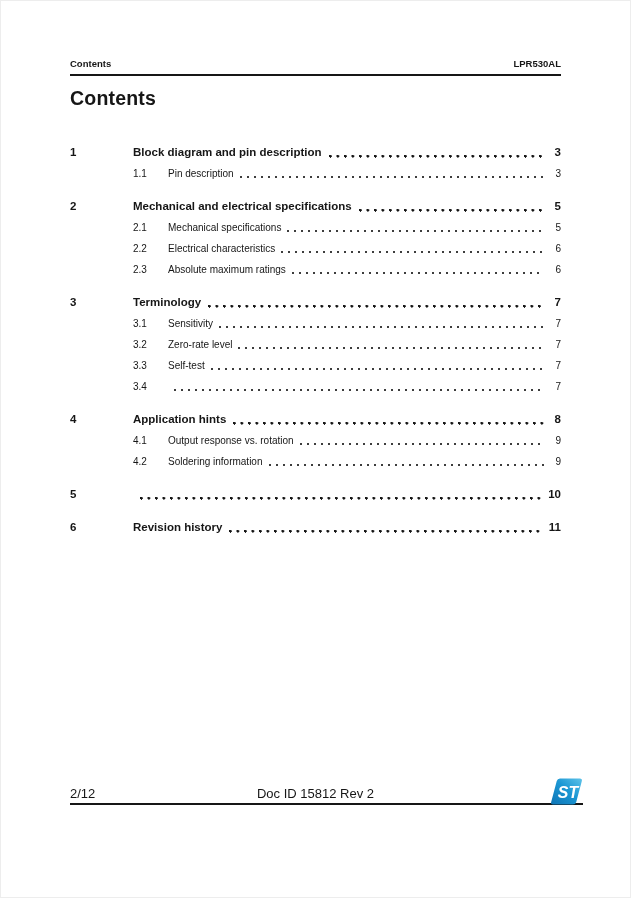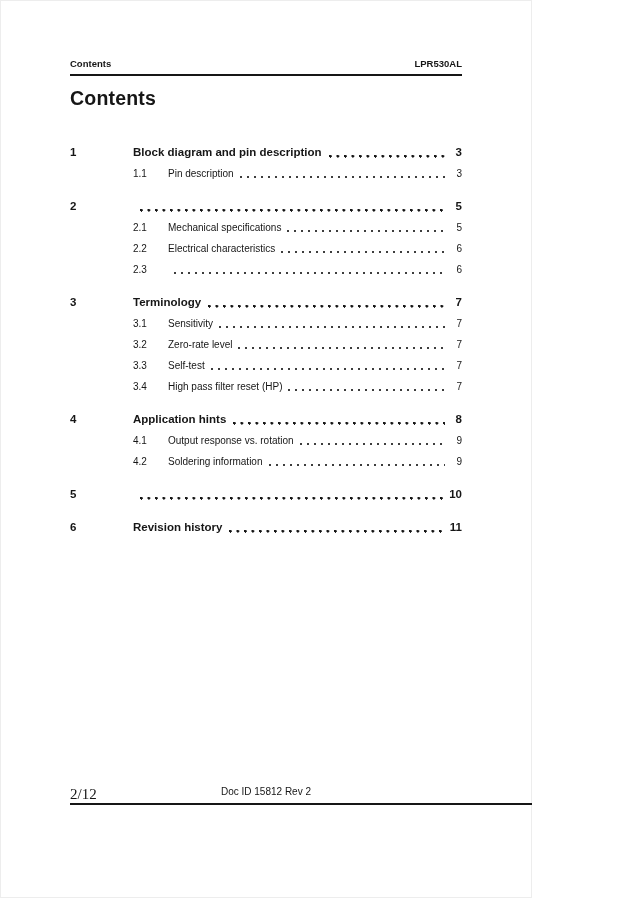--- a/index.html
+++ b/index.html
@@ -1,18 +1,18 @@
 <!DOCTYPE html>
 <html><head>
 <meta charset="utf-8">
 <style>
   html,body{margin:0;padding:0;background:#ffffff;}
   .page{
     position:relative;
-    width:532px;height:898px;
+    width:631px;height:898px;
     background:#ffffff;
     box-shadow:inset 0 0 0 1px #ededed;
     font-family:"Liberation Sans", sans-serif;
     color:#161616;
     overflow:hidden;
   }
   
   .running-header{
     position:absolute;left:70px;right:70px;top:58px;
     display:flex;justify-content:space-between;
@@ -51,25 +51,25 @@
     background-position:0 calc(100% - 5px);
   }
   .toc-row.lvl2 .dots{
     margin-left:6px;
     background-image:radial-gradient(circle at 1.1px 1.1px,#3d3d3d 1.05px,rgba(0,0,0,0) 1.25px);
     background-size:7px 3px;
   }
   .pg{min-width:14px;text-align:right;}
   
   .footer-pageno{
-    position:absolute;left:70px;top:786px;font-size:15px;font-family:Liberation Serif, serif;
+    position:absolute;left:70px;top:786px;font-size:13px;
   }
   .footer-docid{
     position:absolute;left:0;right:0;top:786px;
-    text-align:center;font-size:10px;
+    text-align:center;font-size:13px;
   }
   .footer-rule{
     position:absolute;left:70px;top:803px;width:513px;height:2px;background:#161616;
   }
   .st-logo{
     position:absolute;left:550px;top:778px;width:33px;height:27px;
   }
 </style>
 </head>
 <body>
@@ -92,37 +92,39 @@
         <span class="pg">3</span>
       </div>
       <div class="toc-row lvl2">
         <span class="num">1.1</span>
         <span class="ttl">Pin description</span>
         <span class="dots"></span>
         <span class="pg">3</span>
       </div>
       <div class="toc-row lvl1">
         <span class="num">2</span>
+        <span class="ttl">Mechanical and electrical specifications</span>
         <span class="dots"></span>
         <span class="pg">5</span>
       </div>
       <div class="toc-row lvl2">
         <span class="num">2.1</span>
         <span class="ttl">Mechanical specifications</span>
         <span class="dots"></span>
         <span class="pg">5</span>
       </div>
       <div class="toc-row lvl2">
         <span class="num">2.2</span>
         <span class="ttl">Electrical characteristics</span>
         <span class="dots"></span>
         <span class="pg">6</span>
       </div>
       <div class="toc-row lvl2">
         <span class="num">2.3</span>
+        <span class="ttl">Absolute maximum ratings</span>
         <span class="dots"></span>
         <span class="pg">6</span>
       </div>
       <div class="toc-row lvl1">
         <span class="num">3</span>
         <span class="ttl">Terminology</span>
         <span class="dots"></span>
         <span class="pg">7</span>
       </div>
       <div class="toc-row lvl2">
@@ -138,21 +140,20 @@
         <span class="pg">7</span>
       </div>
       <div class="toc-row lvl2">
         <span class="num">3.3</span>
         <span class="ttl">Self-test</span>
         <span class="dots"></span>
         <span class="pg">7</span>
       </div>
       <div class="toc-row lvl2">
         <span class="num">3.4</span>
-        <span class="ttl">High pass filter reset (HP)</span>
         <span class="dots"></span>
         <span class="pg">7</span>
       </div>
       <div class="toc-row lvl1">
         <span class="num">4</span>
         <span class="ttl">Application hints</span>
         <span class="dots"></span>
         <span class="pg">8</span>
       </div>
       <div class="toc-row lvl2">

